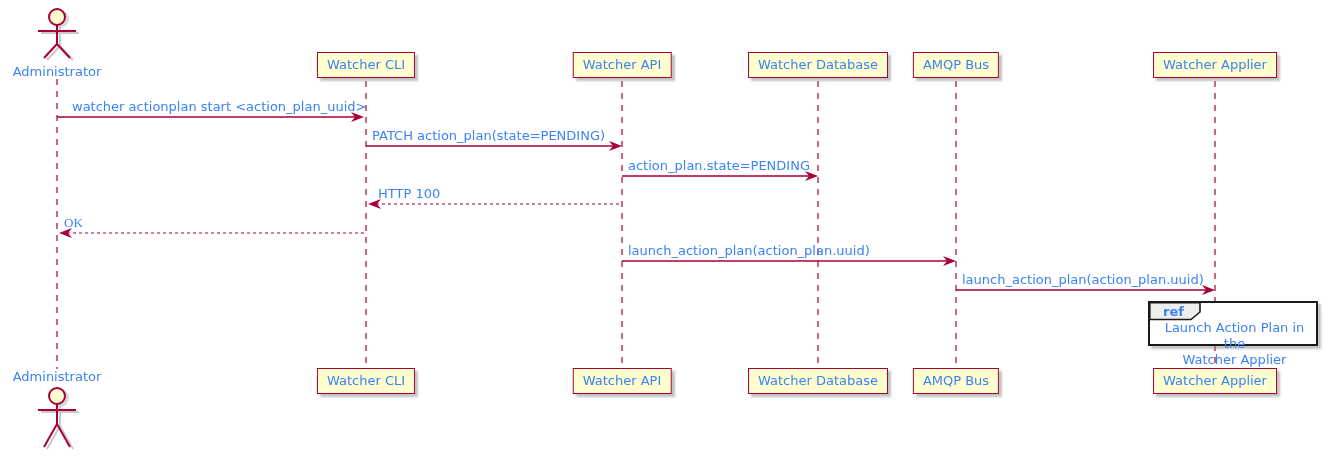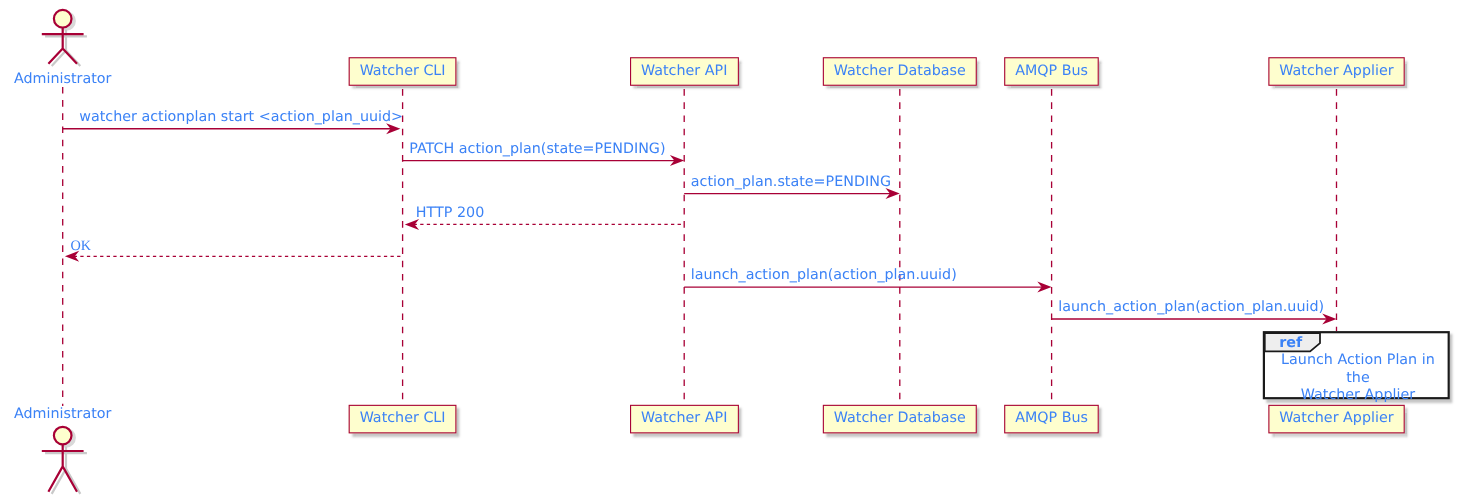--- a/index.html
+++ b/index.html
@@ -38,21 +38,21 @@
     line-height:15px;
   }
   .msg-label{
     position:absolute;
     white-space:nowrap;
     line-height:14px;
   }
   .refbox{
     position:absolute;
     left:1148px;top:301px;
-    width:170px;height:62px;
+    width:170px;height:45px;
     background:#ffffff;
     border:2px solid #1a1a1a;
     box-shadow:3px 3px 2px rgba(135,135,135,0.5);
     box-sizing:border-box;
   }
   .reftab{position:absolute;left:-1px;top:-1px;width:54px;height:19px;}
   .reftab-label{
     position:absolute;left:13px;top:0px;
     font-weight:bold;
     line-height:17px;
@@ -145,21 +145,21 @@
 
   <div class="pbox" style="left:366px;top:368px;">Watcher CLI</div>
   <div class="pbox" style="left:622px;top:368px;">Watcher API</div>
   <div class="pbox" style="left:818px;top:368px;">Watcher Database</div>
   <div class="pbox" style="left:956px;top:368px;">AMQP Bus</div>
   <div class="pbox" style="left:1215px;top:368px;">Watcher Applier</div>
 
   <div class="msg-label" style="left:72px;top:100px;">watcher actionplan start &lt;action_plan_uuid&gt;</div>
   <div class="msg-label" style="left:628px;top:159px;">action_plan.state=PENDING</div>
   <div class="msg-label" style="left:372px;top:129px;">PATCH action_plan(state=PENDING)</div>
-  <div class="msg-label" style="left:378px;top:187px;">HTTP 200</div>
+  <div class="msg-label" style="left:378px;top:187px;">HTTP 100</div>
   <div class="msg-label" style="left:64px;top:216px;font-family:Liberation Serif, serif;">OK</div>
   <div class="msg-label" style="left:628px;top:244px;">launch_action_plan(action_plan.uuid)</div>
   <div class="msg-label" style="left:962px;top:273px;">launch_action_plan(action_plan.uuid)</div>
 
   <div class="refbox">
     <svg class="reftab" width="54" height="19">
       <path d="M0.8,0.8 H51 V10 L42,17.5 H0.8 Z" fill="#EEEEEE" stroke="#1a1a1a" stroke-width="1.6"></path>
     </svg>
     <span class="reftab-label">ref</span>
     <div class="refbody">

